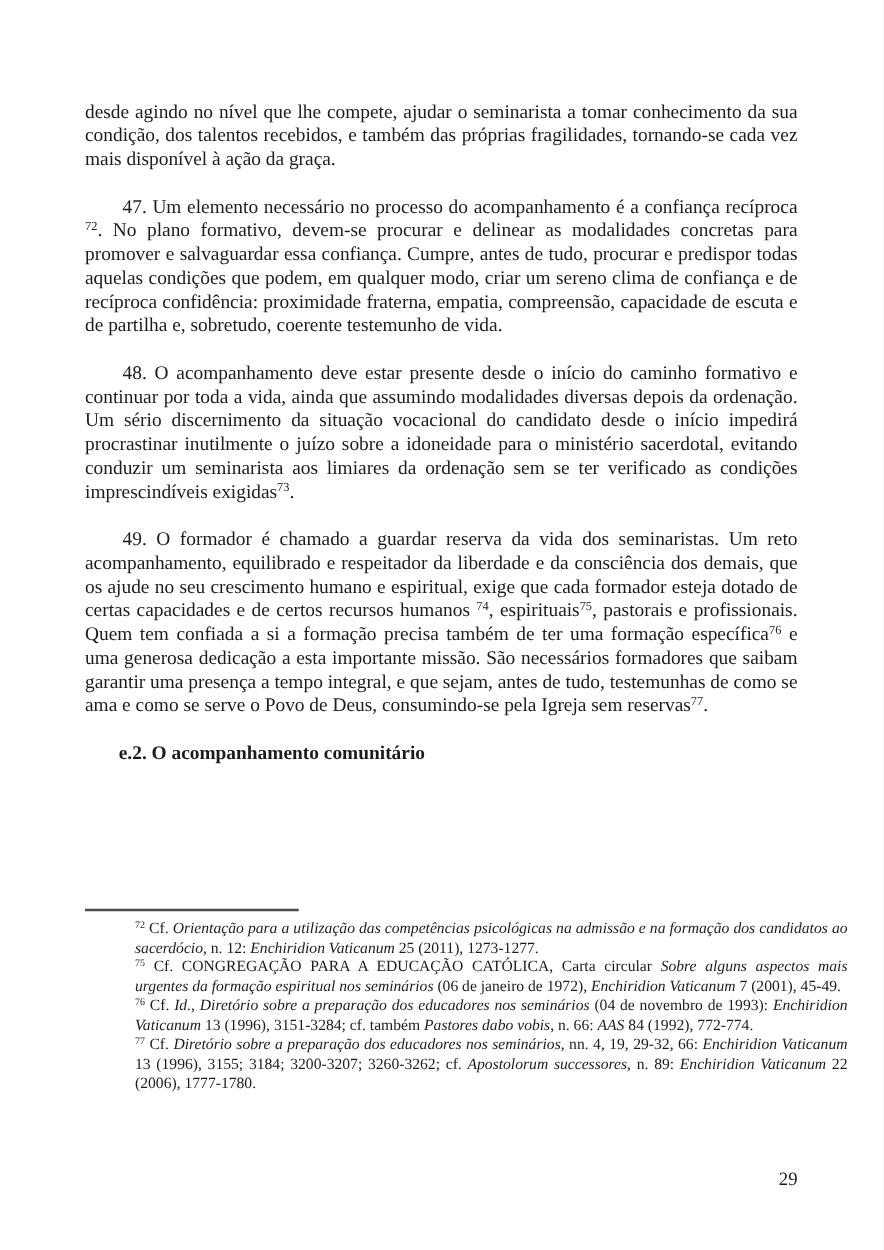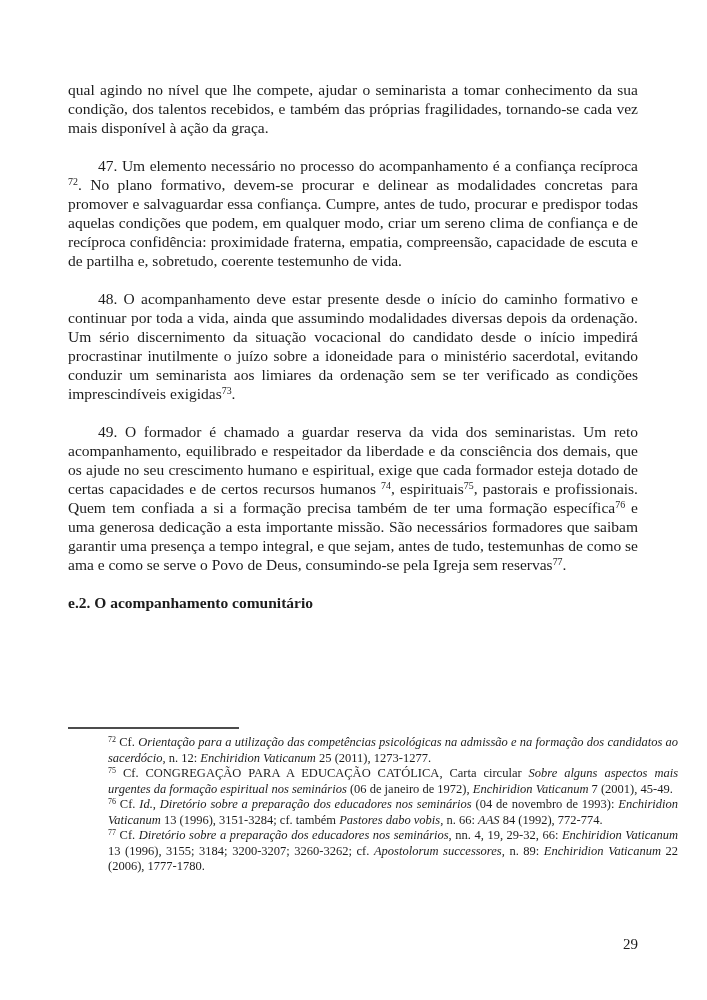--- a/index.html
+++ b/index.html
@@ -22,20 +22,21 @@
     line-height: 19px;
     text-align: justify;
     hyphens: none;
   }
   .main-text p { margin: 0 0 19px 0; }
   .main-text p.indent { text-indent: 30px; font-family: Liberation Serif, serif; }
   .main-text p.heading {
     font-weight: bold;
     text-align: left;
     text-indent: 0;
+    margin-left: 27px;
   }
   sup.fnref {
     font-size: 0.64em;
     line-height: 0;
     vertical-align: baseline;
     position: relative;
     top: -0.55em;
   }
   .it { font-style: italic; }
   .footnote-sep {
@@ -63,21 +64,21 @@
     right: 69px;
     font-size: 15px;
     line-height: 19px;
   }
 </style>
 </head>
 <body>
 
 <div class="page">
   <div class="main-text">
-      <p class="body"><span>qual agindo no nível que lhe compete, ajudar o seminarista a tomar conhecimento da sua condição, dos talentos recebidos, e também das próprias fragilidades, tornando-se cada vez mais disponível à ação da graça.</span></p>
+      <p class="body"><span>desde agindo no nível que lhe compete, ajudar o seminarista a tomar conhecimento da sua condição, dos talentos recebidos, e também das próprias fragilidades, tornando-se cada vez mais disponível à ação da graça.</span></p>
       <p class="body indent"><span>47. Um elemento necessário no processo do acompanhamento é a confiança recíproca </span><sup class="fnref">72</sup><span>. No plano formativo, devem-se procurar e delinear as modalidades concretas para promover e salvaguardar essa confiança. Cumpre, antes de tudo, procurar e predispor todas aquelas condições que podem, em qualquer modo, criar um sereno clima de confiança e de recíproca confidência: proximidade fraterna, empatia, compreensão, capacidade de escuta e de partilha e, sobretudo, coerente testemunho de vida.</span></p>
       <p class="body indent"><span>48. O acompanhamento deve estar presente desde o início do caminho formativo e continuar por toda a vida, ainda que assumindo modalidades diversas depois da ordenação. Um sério discernimento da situação vocacional do candidato desde o início impedirá procrastinar inutilmente o juízo sobre a idoneidade para o ministério sacerdotal, evitando conduzir um seminarista aos limiares da ordenação sem se ter verificado as condições imprescindíveis exigidas</span><sup class="fnref">73</sup><span>.</span></p>
       <p class="body indent"><span>49. O formador é chamado a guardar reserva da vida dos seminaristas. Um reto acompanhamento, equilibrado e respeitador da liberdade e da consciência dos demais, que os ajude no seu crescimento humano e espiritual, exige que cada formador esteja dotado de certas capacidades e de certos recursos humanos </span><sup class="fnref">74</sup><span>, espirituais</span><sup class="fnref">75</sup><span>, pastorais e profissionais. Quem tem confiada a si a formação precisa também de ter uma formação específica</span><sup class="fnref">76</sup><span> e uma generosa dedicação a esta importante missão. São necessários formadores que saibam garantir uma presença a tempo integral, e que sejam, antes de tudo, testemunhas de como se ama e como se serve o Povo de Deus, consumindo-se pela Igreja sem reservas</span><sup class="fnref">77</sup><span>.</span></p>
       <p class="heading"><span>e.2. O acompanhamento comunitário</span></p>
     </div>
   <div class="footnote-sep"></div>
   <div class="footnotes">
       <p><sup class="fnref">72</sup><span> Cf. </span><span class="it">Orientação para a utilização das competências psicológicas na admissão e na formação dos candidatos ao sacerdócio</span><span>, n. 12: </span><span class="it">Enchiridion Vaticanum</span><span> 25 (2011), 1273-1277.</span></p>
       <p><sup class="fnref">75</sup><span> Cf. CONGREGAÇÃO PARA A EDUCAÇÃO CATÓLICA, Carta circular </span><span class="it">Sobre alguns aspectos mais urgentes da formação espiritual nos seminários</span><span> (06 de janeiro de 1972), </span><span class="it">Enchiridion Vaticanum</span><span> 7 (2001), 45-49.</span></p>
       <p><sup class="fnref">76</sup><span> Cf. </span><span class="it">Id.</span><span>, </span><span class="it">Diretório sobre a preparação dos educadores nos seminários</span><span> (04 de novembro de 1993): </span><span class="it">Enchiridion Vaticanum</span><span> 13 (1996), 3151-3284; cf. também </span><span class="it">Pastores dabo vobis</span><span>, n. 66: </span><span class="it">AAS</span><span> 84 (1992), 772-774.</span></p>

